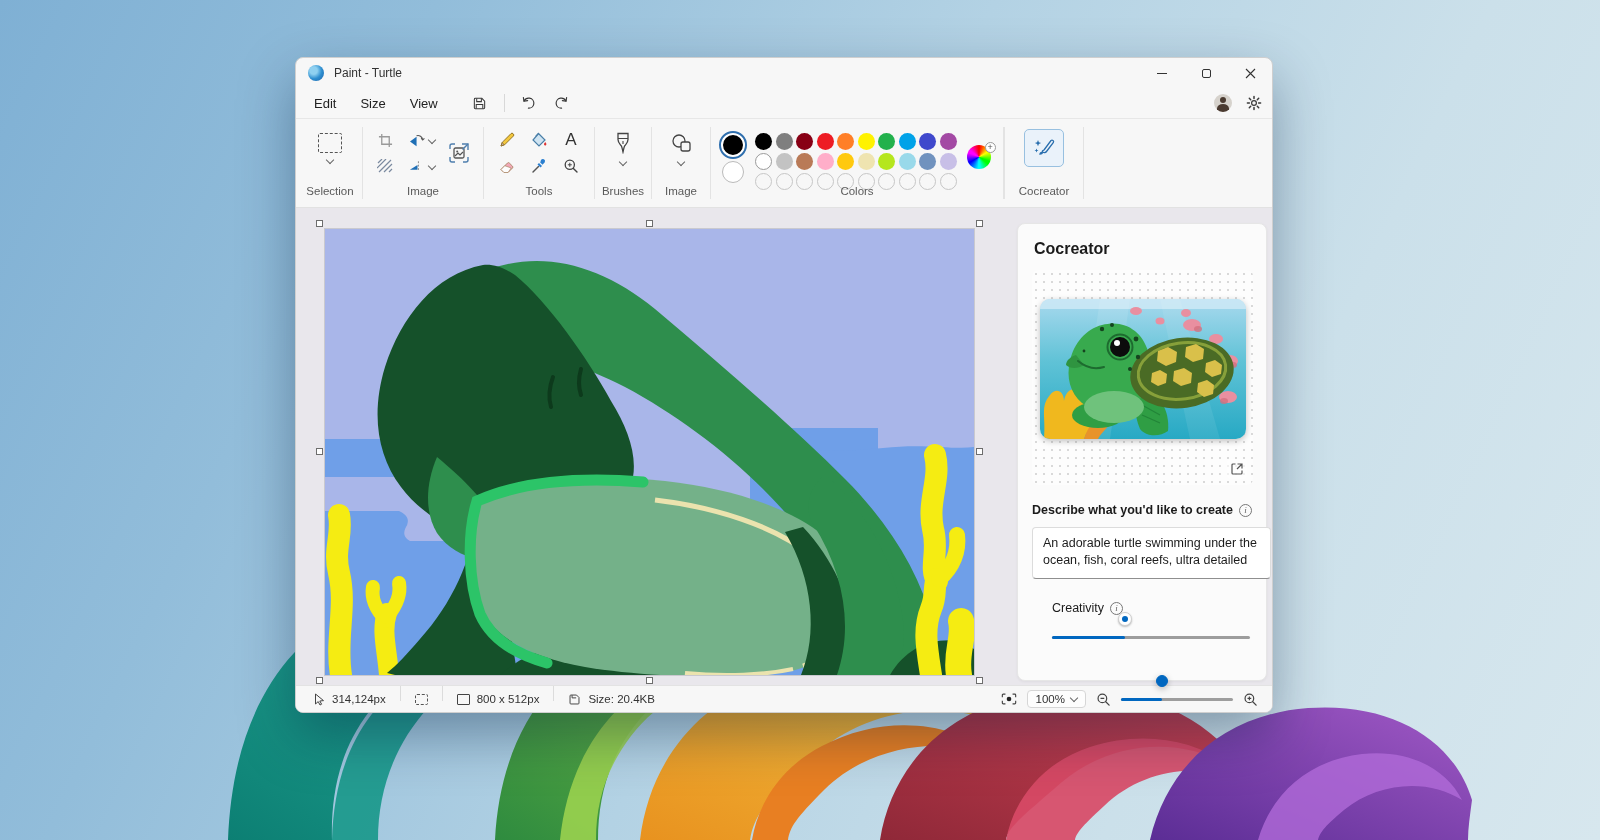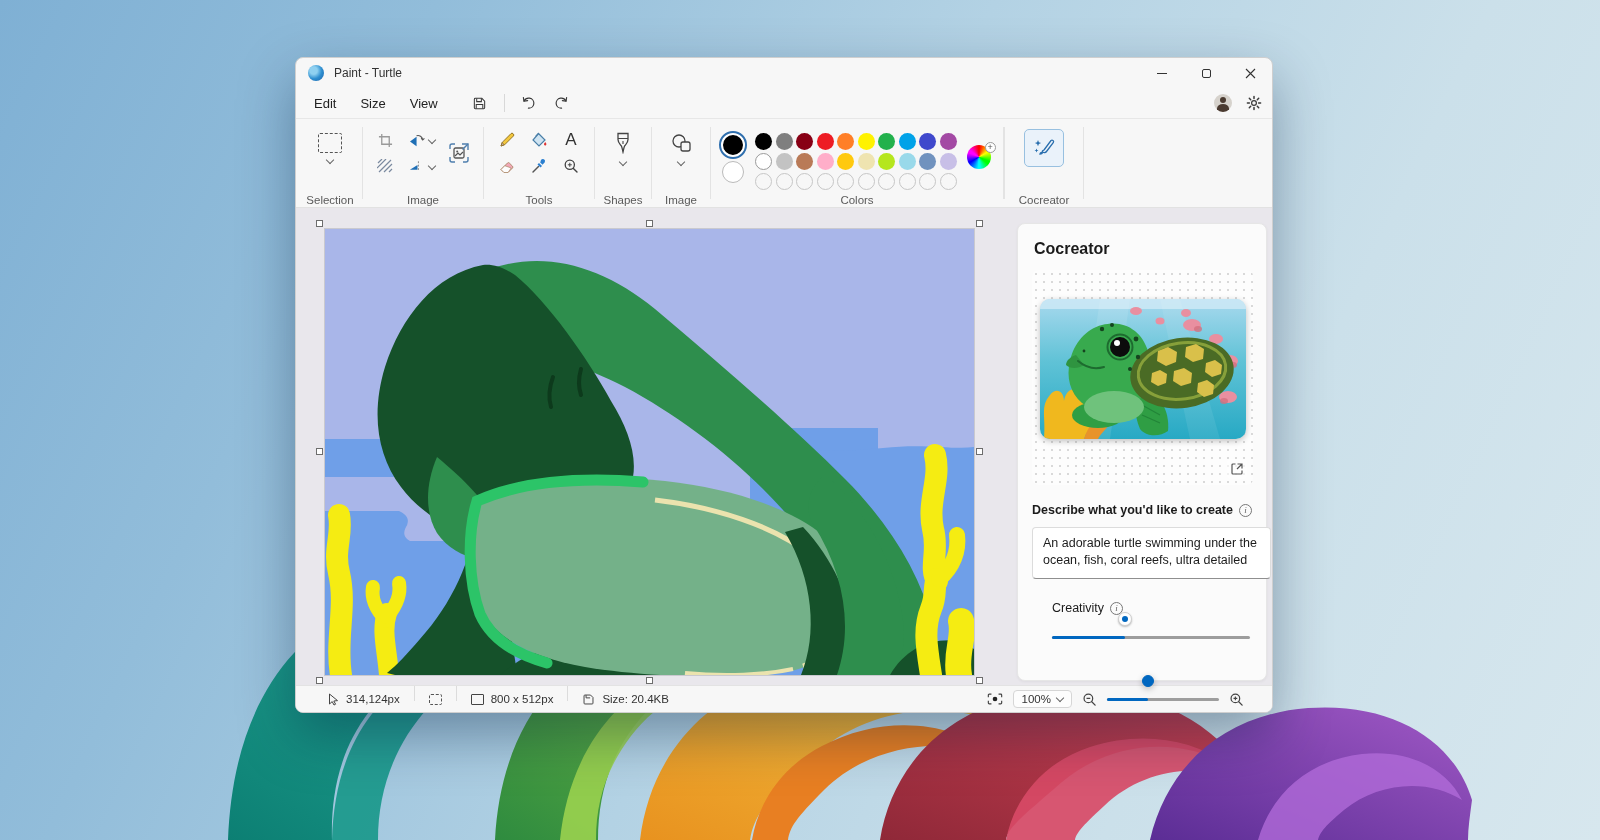--- a/index.html
+++ b/index.html
@@ -29,21 +29,21 @@
   .mb-icon { width:28px; height:22px; display:flex; align-items:center; justify-content:center; border-radius:4px; margin:0 2px; }
   .mb-sep { width:1px; height:18px; background:#d8d8d8; margin:0 8px; }
   .mb-right { margin-left:auto; display:flex; align-items:center; gap:14px; }
   .avatar { width:18px; height:18px; border-radius:50%; background:#d6d2cc; position:relative; overflow:hidden; }
   .avatar::before { content:""; position:absolute; left:6px; top:3px; width:6px; height:6px; border-radius:50%; background:#4a3a30; }
   .avatar::after { content:""; position:absolute; left:3px; top:10px; width:12px; height:9px; border-radius:50% 50% 0 0; background:#4a3a30; }
   
   .toolbar { height:90px; background:#f7f7f7; border-top:1px solid #e7e7e7; border-bottom:1px solid #e2e2e2;
     display:flex; align-items:stretch; padding:0 2px; flex:0 0 auto; }
   .tsec { display:flex; flex-direction:column; align-items:center; justify-content:flex-start; position:relative; padding-top:8px; }
-  .tsec .sec-label { position:absolute; bottom:1px; font-size:11.5px; color:#5a5a5a; white-space:nowrap; }
+  .tsec .sec-label { position:absolute; bottom:10px; font-size:11.5px; color:#5a5a5a; white-space:nowrap; }
   .tdiv { width:1px; background:#e3e3e3; margin:8px 0; }
   .chev { width:6px; height:6px; border-right:1.3px solid #666; border-bottom:1.3px solid #666;
     transform:rotate(45deg); display:inline-block; margin-top:2px; }
   .icon-cell { width:28px; height:24px; display:flex; align-items:center; justify-content:center; border-radius:4px; }
   .grid2 { display:grid; grid-template-columns:32px 40px; grid-template-rows:26px 26px; align-items:center; justify-items:center; }
   .grid3 { display:grid; grid-template-columns:32px 32px 32px; grid-template-rows:26px 26px; align-items:center; justify-items:center; }
   
   .colors-wrap { display:flex; align-items:flex-start; gap:10px; padding-top:6px; }
   .cur-colors { display:flex; flex-direction:column; align-items:center; gap:4px; }
   .cur1 { width:24px; height:24px; border-radius:50%; border:2px solid #fff; outline:2px solid #2f6fae; }
@@ -85,21 +85,21 @@
   .cre-row { display:flex; align-items:center; gap:6px; }
   .cre-label { font-size:12.5px; font-weight:400; }
   .slider { position:relative; width:198px; height:16px; margin-top:14px; }
   .slider .track { position:absolute; left:0; right:0; top:7px; height:3px; border-radius:2px; background:#9d9d9d; }
   .slider .fill { position:absolute; left:0; top:7px; height:3px; border-radius:2px; background:#0067c0; }
   .slider .thumb { position:absolute; top:1px; width:14px; height:14px; margin-left:-7px; border-radius:50%;
     background:#fff; border:1px solid #cfcfcf; box-shadow:0 1px 2px rgba(0,0,0,.25); }
   .slider .thumb::after { content:""; position:absolute; left:3px; top:3px; width:6px; height:6px; border-radius:50%; background:#0067c0; }
   
   .statusbar { height:27px; background:#f7f7f7; border-top:1px solid #e3e3e3; display:flex; 
-    font-size:11.5px; color:#333; padding:0 28px; flex:0 0 auto; }
+    font-size:11.5px; color:#333; padding:0 14px; flex:0 0 auto; }
   .sb-item { display:flex; align-items:center; gap:7px; padding:0 4px; }
   .sb-sep { width:1px; height:15px; background:#dcdcdc; margin:0 10px; }
   .sb-right { margin-left:auto; display:flex; align-items:center; gap:10px; }
   .zoom-box { display:flex; align-items:center; gap:6px; border:1px solid #d6d6d6; background:#fdfdfd;
     border-radius:4px; padding:2px 8px; font-size:11.5px; }
   .zslider { position:relative; width:112px; height:14px; }
   .zslider .track { position:absolute; left:0; right:0; top:6px; height:3px; border-radius:2px; background:#9d9d9d; }
   .zslider .fill { position:absolute; left:0; top:6px; height:3px; border-radius:2px; background:#0067c0; }
   .zslider .thumb { position:absolute; top:1px; width:12px; height:12px; margin-left:-6px; border-radius:50%; background:#0067c0; border:1px solid #0067c0; }
 </style>
@@ -302,21 +302,21 @@
 
     <div class="tsec" style="width:56px">
       <div class="icon-cell" style="margin-top:2px;height:28px">
         <svg width="16" height="22" viewBox="0 0 16 22">
           <path d="M3,1.5 h10 v6 c0,3 -2,4.5 -3.2,6.2 c-1,1.5 -1.2,4 -1.8,6.3 c-.6,-2.3 -.8,-4.8 -1.8,-6.3 C5,12 3,10.5 3,7.5 Z" fill="none" stroke="#444" stroke-width="1.3"></path>
           <path d="M3,6.5 h10" stroke="#444" stroke-width="1.1"></path>
           <path d="M8,9 v3" stroke="#444" stroke-width="1.1"></path>
         </svg>
       </div>
       <span class="chev"></span>
-      <div class="sec-label">Shapes</div>
+      <div class="sec-label">Brushes</div>
     </div>
     <div class="tdiv"></div>
 
     <div class="tsec" style="width:58px">
       <div class="icon-cell" style="margin-top:2px;height:28px">
         <svg width="22" height="20" viewBox="0 0 22 20">
           <circle cx="9" cy="8" r="6" fill="none" stroke="#444" stroke-width="1.3"></circle>
           <rect x="11" y="9" width="9" height="9" rx="2" fill="#f7f7f7" stroke="#444" stroke-width="1.3"></rect>
         </svg>
       </div>

